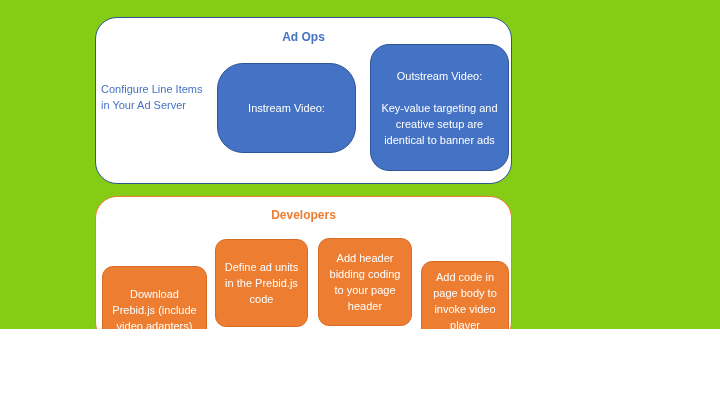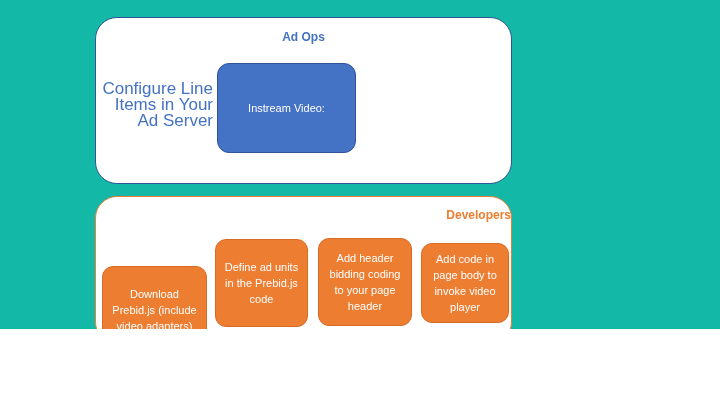--- a/index.html
+++ b/index.html
@@ -5,21 +5,21 @@
   html, body {
     margin: 0;
     padding: 0;
     background: #ffffff;
     font-family: "Liberation Sans", sans-serif;
   }
   .canvas {
     position: relative;
     width: 720px;
     height: 329px;
-    background: #14b8a6;
+    background: #84cc16;
     overflow: hidden;
   }
   .group {
     position: absolute;
     background: #ffffff;
     border-radius: 22px;
     box-sizing: border-box;
   }
   .group-adops {
     left: 95px;
@@ -45,31 +45,30 @@
     font-weight: bold;
     line-height: 16px;
   }
   .group-adops .group-title {
     top: 11px;
     color: #4472C4;
   }
   .group-dev .group-title {
     top: 10px;
     color: #ED7D31;
-    text-align: right;
   }
   .side-label {
     position: absolute;
     left: 5px;
     top: 63px;
     width: 112px;
     color: #4472C4;
-    font-size: 17px;
+    font-size: 11px;
     line-height: 16px;
-    text-align: right;
+    text-align: left;
   }
   .box {
     position: absolute;
     box-sizing: border-box;
     color: #ffffff;
     font-size: 11px;
     line-height: 16px;
     text-align: center;
     display: flex;
     flex-direction: column;
@@ -84,21 +83,21 @@
   .orange-box {
     background: #ED7D31;
     border: 1px solid #D86B23;
     border-radius: 11px;
   }
   .box-instream {
     left: 121px;
     top: 45px;
     width: 139px;
     height: 90px;
-    border-radius: 12px;
+    border-radius: 26px;
   }
   .box-outstream {
     left: 274px;
     top: 26px;
     width: 139px;
     height: 127px;
     border-radius: 19px;
   }
   .box-heading {
     width: 100%;
@@ -106,35 +105,39 @@
   .box-body {
     width: 100%;
     margin-top: 16px;
   }
   .box-body-solo {
     width: 100%;
   }
   .box-dev-1 { left: 6px;   top: 42px; width: 105px; height: 88px; margin-top: 27px; }
   .box-dev-2 { left: 119px; top: 42px; width: 93px;  height: 88px; }
   .box-dev-3 { left: 222px; top: 41px; width: 94px;  height: 88px; padding: 2px 10px; }
-  .box-dev-4 { left: 325px; top: 46px; width: 88px;  height: 80px; }
+  .box-dev-4 { left: 325px; top: 64px; width: 88px;  height: 80px; }
 </style>
 </head>
 <body>
 
 <div class="canvas">
 
   <section class="group group-adops">
     <h2 class="group-title">Ad Ops</h2>
     <div class="side-label">Configure Line Items in Your Ad Server</div>
 
     <div class="box blue-box box-instream">
       <div class="box-heading">Instream Video:</div>
     </div>
 
+    <div class="box blue-box box-outstream">
+      <div class="box-heading">Outstream Video:</div>
+      <div class="box-body">Key-value targeting and creative setup are identical to banner ads</div>
+    </div>
   </section>
 
   <section class="group group-dev">
     <h2 class="group-title">Developers</h2>
 
     <div class="box orange-box box-dev-1">
       <div class="box-body-solo">Download Prebid.js (include video adapters)</div>
     </div>
 
     <div class="box orange-box box-dev-2">

